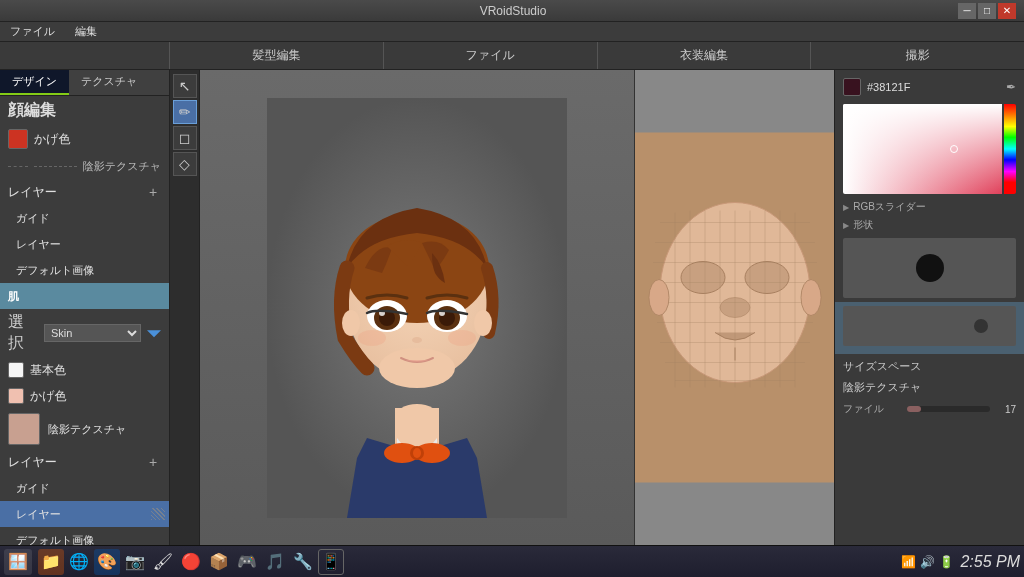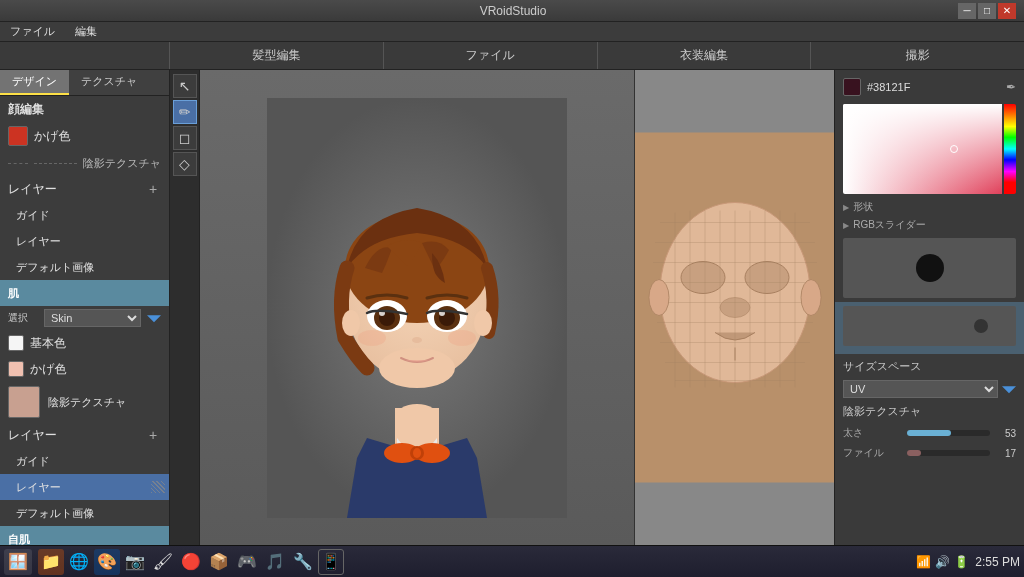--- a/index.html
+++ b/index.html
@@ -113,22 +113,22 @@
     }
     .sub-tab {
       padding: 4px 12px;
       font-size: 11px;
       color: #ccc;
       cursor: pointer;
       border-bottom: 2px solid transparent;
     }
     .sub-tab.active {
       color: #fff;
-      border-bottom: 2px solid #fde047;
-      background: #737373;
+      border-bottom: 2px solid #84cc16;
+      background: #0f172a;
     }
 
     .sidebar-row {
       display: flex;
       align-items: center;
       padding: 4px 8px;
       gap: 6px;
       min-height: 26px;
       cursor: pointer;
     }
@@ -464,23 +464,24 @@
       cursor: pointer;
     }
     .taskbar-right {
       display: flex;
       align-items: center;
       gap: 6px;
       font-size: 11px;
       color: #ccc;
     }
     .taskbar-time {
-      font-size: 12px;
+      font-size: 16px;
       color: #ddd;
       text-align: right;
+      font-style: italic;
     }
     .taskbar-icons {
       display: flex;
       align-items: center;
       gap: 4px;
       font-size: 12px;
     }
   </style>
 </head>
 <body>
@@ -511,21 +512,21 @@
 <div class="main-content">
 
   <div class="left-sidebar">
 
     <div class="sub-tab-bar">
       <div class="sub-tab active">デザイン</div>
       <div class="sub-tab">テクスチャ</div>
     </div>
 
     <div class="sidebar-row">
-      <span style="font-size:12px; color:#ddd; font-weight:bold;">顔編集</span>
+      <span style="font-size:16px; color:#ddd; font-weight:bold;">顔編集</span>
     </div>
 
     <div class="sidebar-row">
       <div class="color-swatch" style="background:#cc3322;"></div>
       <span>かげ色</span>
     </div>
 
     <div class="sidebar-row">
       <div style="height:1px; width:20px; border-top:1px dashed #666;"></div>
       <div style="height:1px; flex:1; border-top:1px dashed #666;"></div>
@@ -544,21 +545,21 @@
     </div>
     <div class="sidebar-row">
       <span style="padding-left:8px; font-size:11px;">デフォルト画像</span>
     </div>
 
     <div class="sidebar-row section-header">
       <span style="font-size:11px;">肌</span>
     </div>
 
     <div class="dropdown-row">
-      <span style="font-size:10px; color:#ccc; width:30px;">選択</span>
+      <span style="font-size:16px; color:#ccc; width:30px;">選択</span>
       <select class="mini-select">
         <option>Skin</option>
       </select>
       <div class="dropdown-arrow"></div>
     </div>
 
     <div class="sidebar-row">
       <div class="color-swatch-sm" style="background:#f5f5f5;"></div>
       <span>基本色</span>
     </div>
@@ -739,53 +740,40 @@
     </div>
 
     <div class="color-picker-area">
       <div class="color-gradient">
         <div class="color-cursor"></div>
       </div>
       <div class="color-hue-bar"></div>
     </div>
 
     <div class="section-label">
+      <span>RGBスライダー</span>
+    </div>
+
+    <div class="section-label">
       <span>形状</span>
-    </div>
-
-    <div class="section-label">
-      <span>RGBスライダー</span>
     </div>
     <div class="shape-preview-area">
       <div class="brush-shape"></div>
     </div>
 
     <div class="slider-area">
       <div style="height:40px; background:#555; margin-bottom:4px; border-radius:2px; display:flex; align-items:center; justify-content:flex-end; padding-right:8px;">
         <div style="width:14px; height:14px; background:#333; border-radius:50%; position:relative; right:20px;"></div>
       </div>
     </div>
 
     <div class="panel-label">サイズスペース</div>
-    <div class="size-space-row">
-      <select class="size-space-dropdown">
-        <option>UV</option>
-      </select>
-      <div class="dropdown-arrow"></div>
-    </div>
 
     <div class="panel-label">陰影テクスチャ</div>
 
-    <div class="slider-row" style="padding: 2px 8px;">
-      <span class="slider-label">太さ</span>
-      <div class="slider-track">
-        <div class="slider-fill" style="width:53%;"></div>
-      </div>
-      <span class="slider-value">53</span>
-    </div>
 
     <div class="slider-row" style="padding: 2px 8px;">
       <span class="slider-label">ファイル</span>
       <div class="slider-track">
         <div class="slider-fill" style="width:17%; background:#8a6060;"></div>
       </div>
       <span class="slider-value">17</span>
     </div>
 
   </div>

